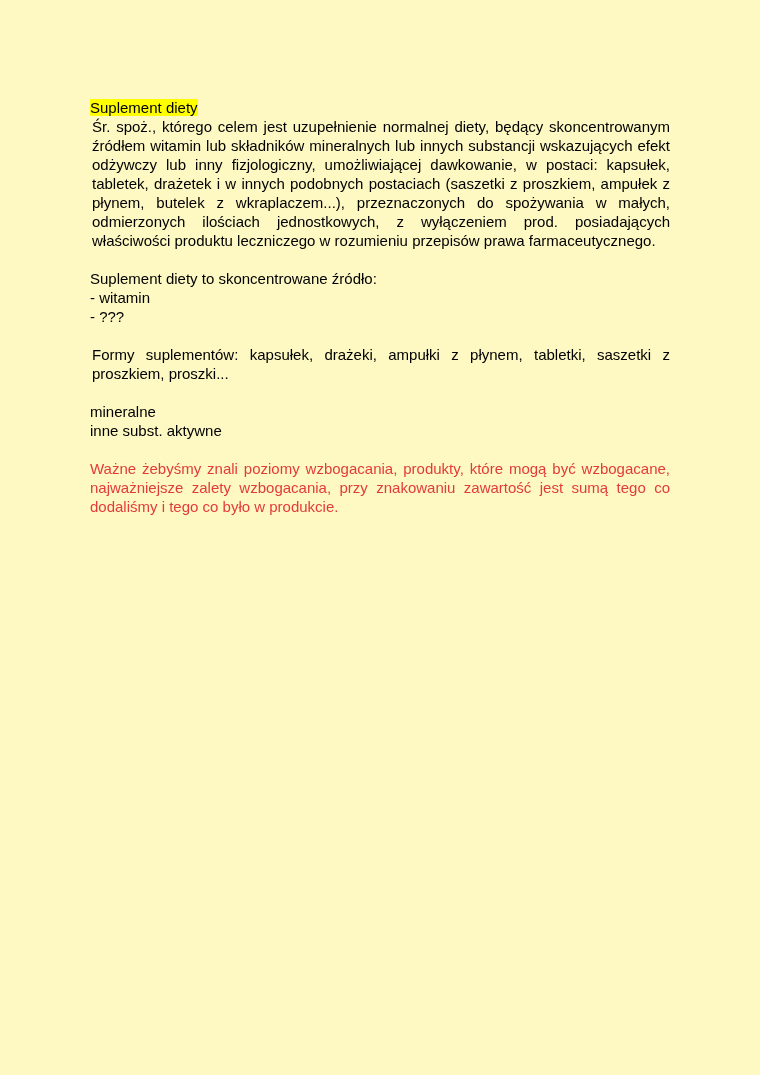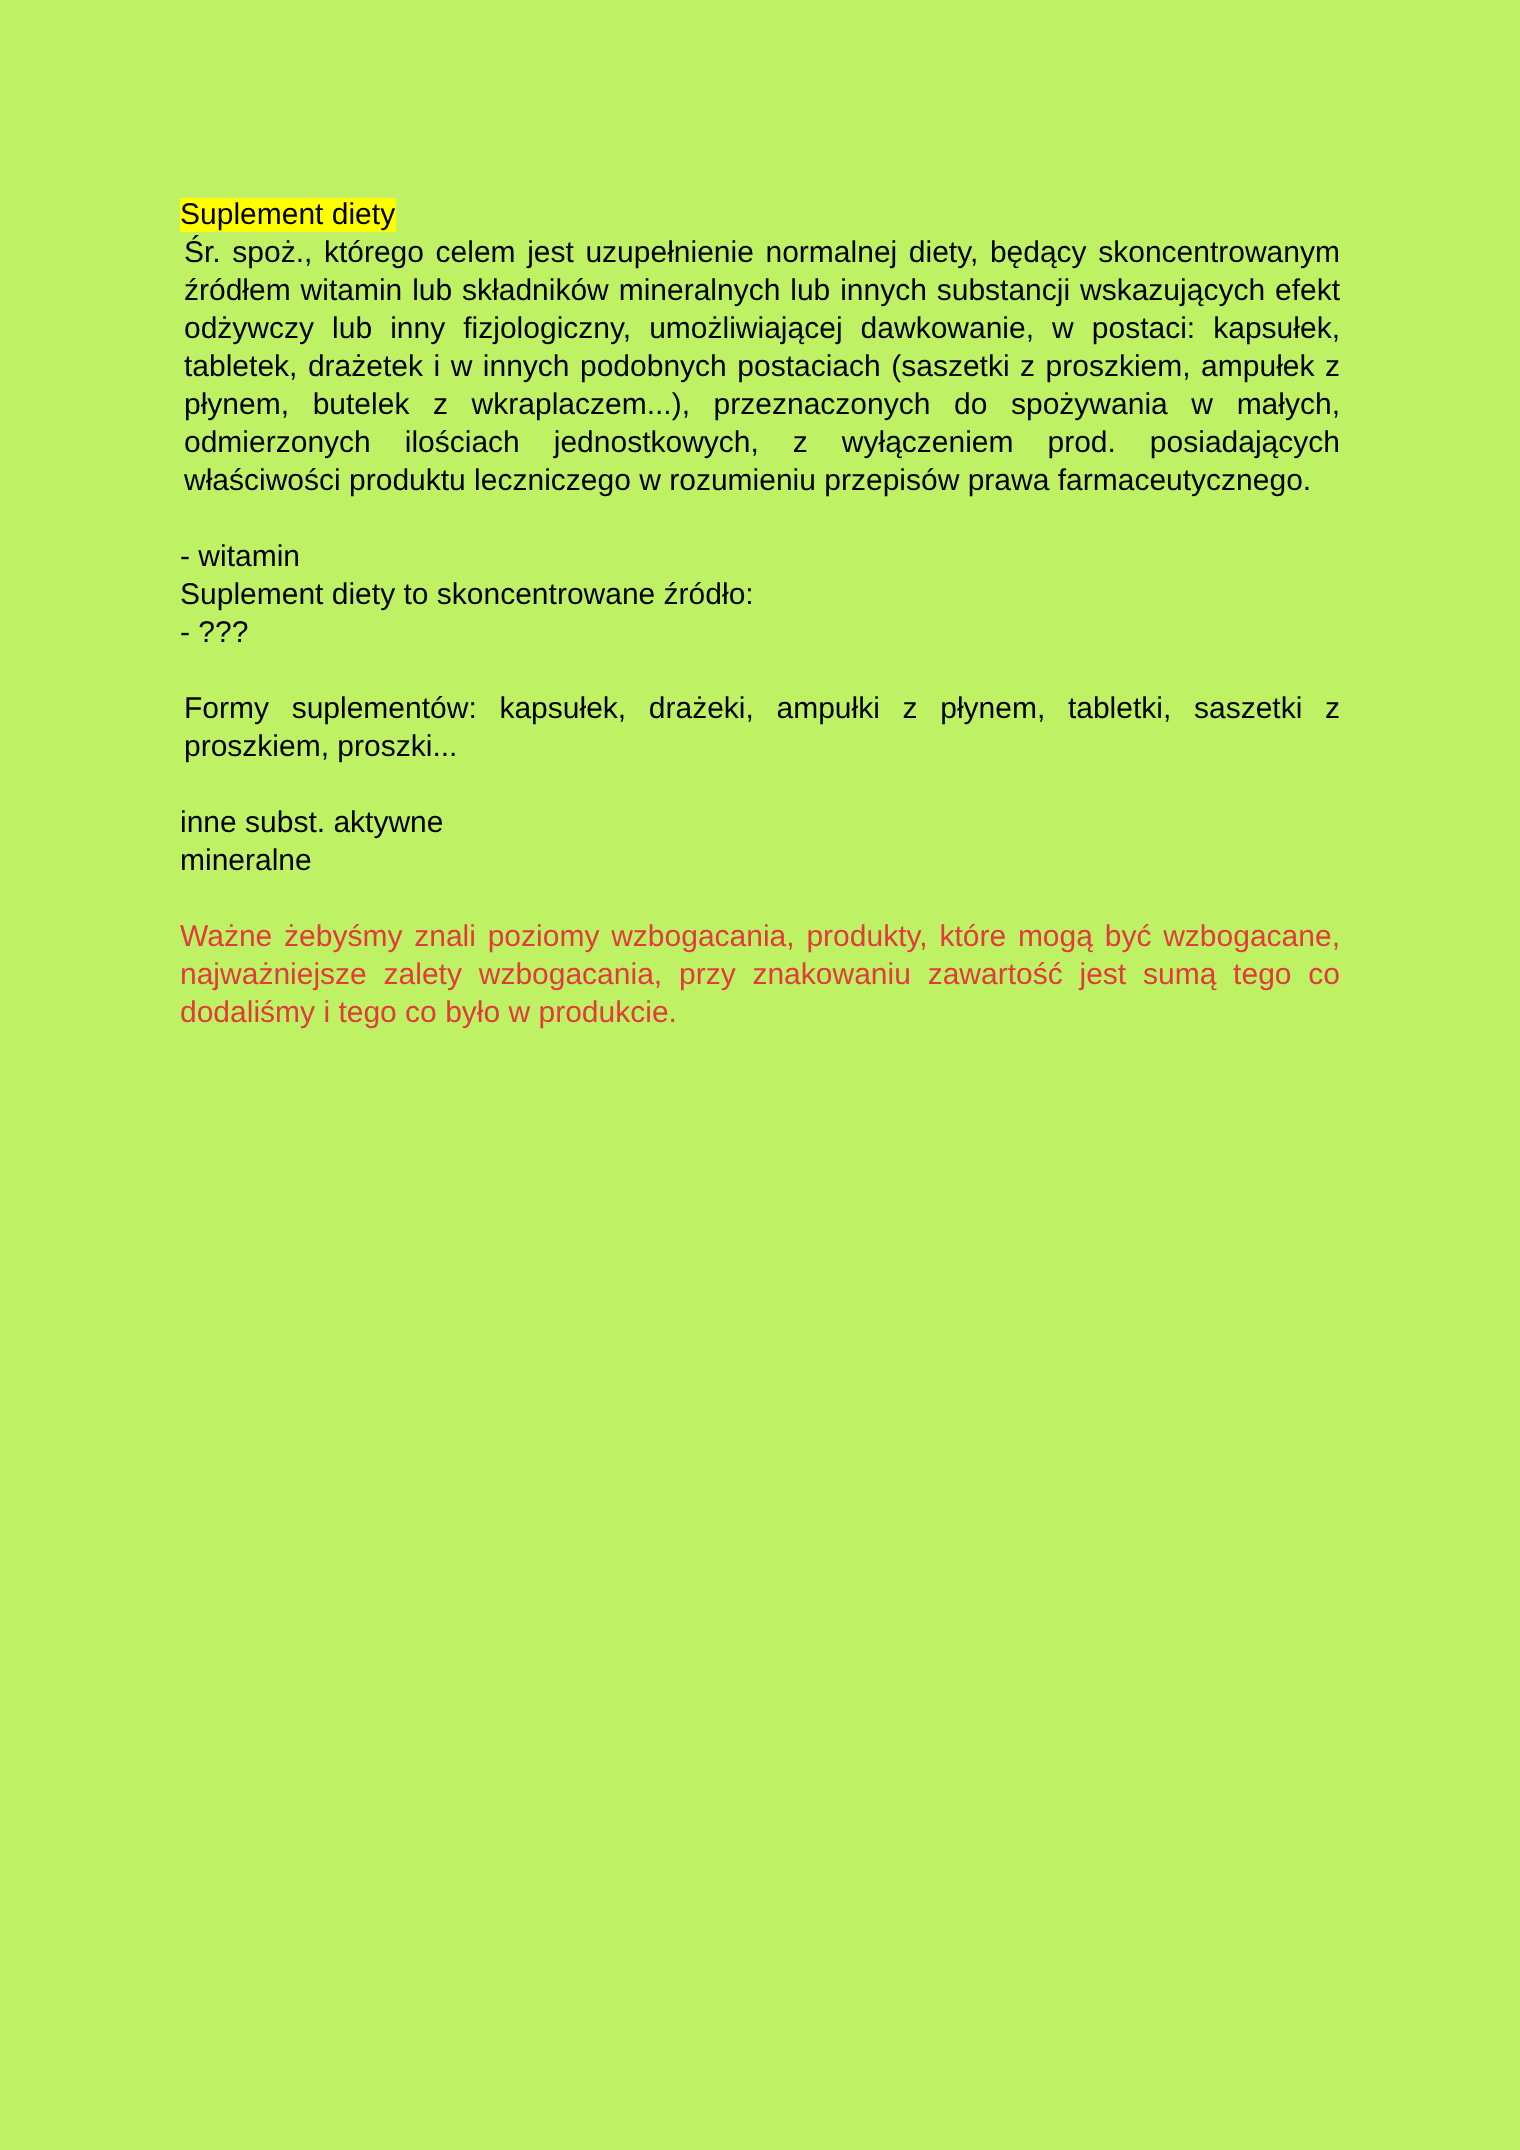--- a/index.html
+++ b/index.html
@@ -5,21 +5,21 @@
   html, body {
     margin: 0;
     padding: 0;
     background: #ffffff;
   }
   .page {
     position: relative;
     width: 760px;
     height: 1075px;
     box-sizing: border-box;
-    background: #bef264;
+    background: #fef9c3;
     padding: 98px 90px 0 90px;
     font-family: "Liberation Sans", "DejaVu Sans", sans-serif;
     font-size: 15px;
     line-height: 19px;
     color: #000000;
     overflow: hidden;
   }
   .title-line {
     margin: 0;
   }
@@ -58,29 +58,29 @@
 <div class="page">
 
   <div class="title-line">
     <span class="highlight">Suplement diety</span>
   </div>
 
   <p class="para">Śr. spoż., którego celem jest uzupełnienie normalnej diety, będący skoncentrowanym źródłem witamin lub składników mineralnych lub innych substancji wskazujących efekt odżywczy lub inny fizjologiczny, umożliwiającej dawkowanie, w postaci: kapsułek, tabletek, drażetek i w innych podobnych postaciach (saszetki z proszkiem, ampułek z płynem, butelek z wkraplaczem...), przeznaczonych do spożywania w małych, odmierzonych ilościach jednostkowych, z wyłączeniem prod. posiadających właściwości produktu leczniczego w rozumieniu przepisów prawa farmaceutycznego.</p>
 
 
   <div class="block-gap">
+    <div class="plain-line">Suplement diety to skoncentrowane źródło:</div>
     <div class="plain-line">- witamin</div>
-    <div class="plain-line">Suplement diety to skoncentrowane źródło:</div>
     <div class="plain-line">- ???</div>
   </div>
 
   <p class="para">Formy suplementów: kapsułek, drażeki, ampułki z płynem, tabletki, saszetki z proszkiem, proszki...</p>
 
 
 
   <div class="block-gap">
+    <div class="plain-line">mineralne</div>
     <div class="plain-line">inne subst. aktywne</div>
-    <div class="plain-line">mineralne</div>
   </div>
 
   <p class="red-text">Ważne żebyśmy znali poziomy wzbogacania, produkty, które mogą być wzbogacane, najważniejsze zalety wzbogacania, przy znakowaniu zawartość jest sumą tego co dodaliśmy i tego co było w produkcie.</p>
 
 </div>
 
 </body></html>

